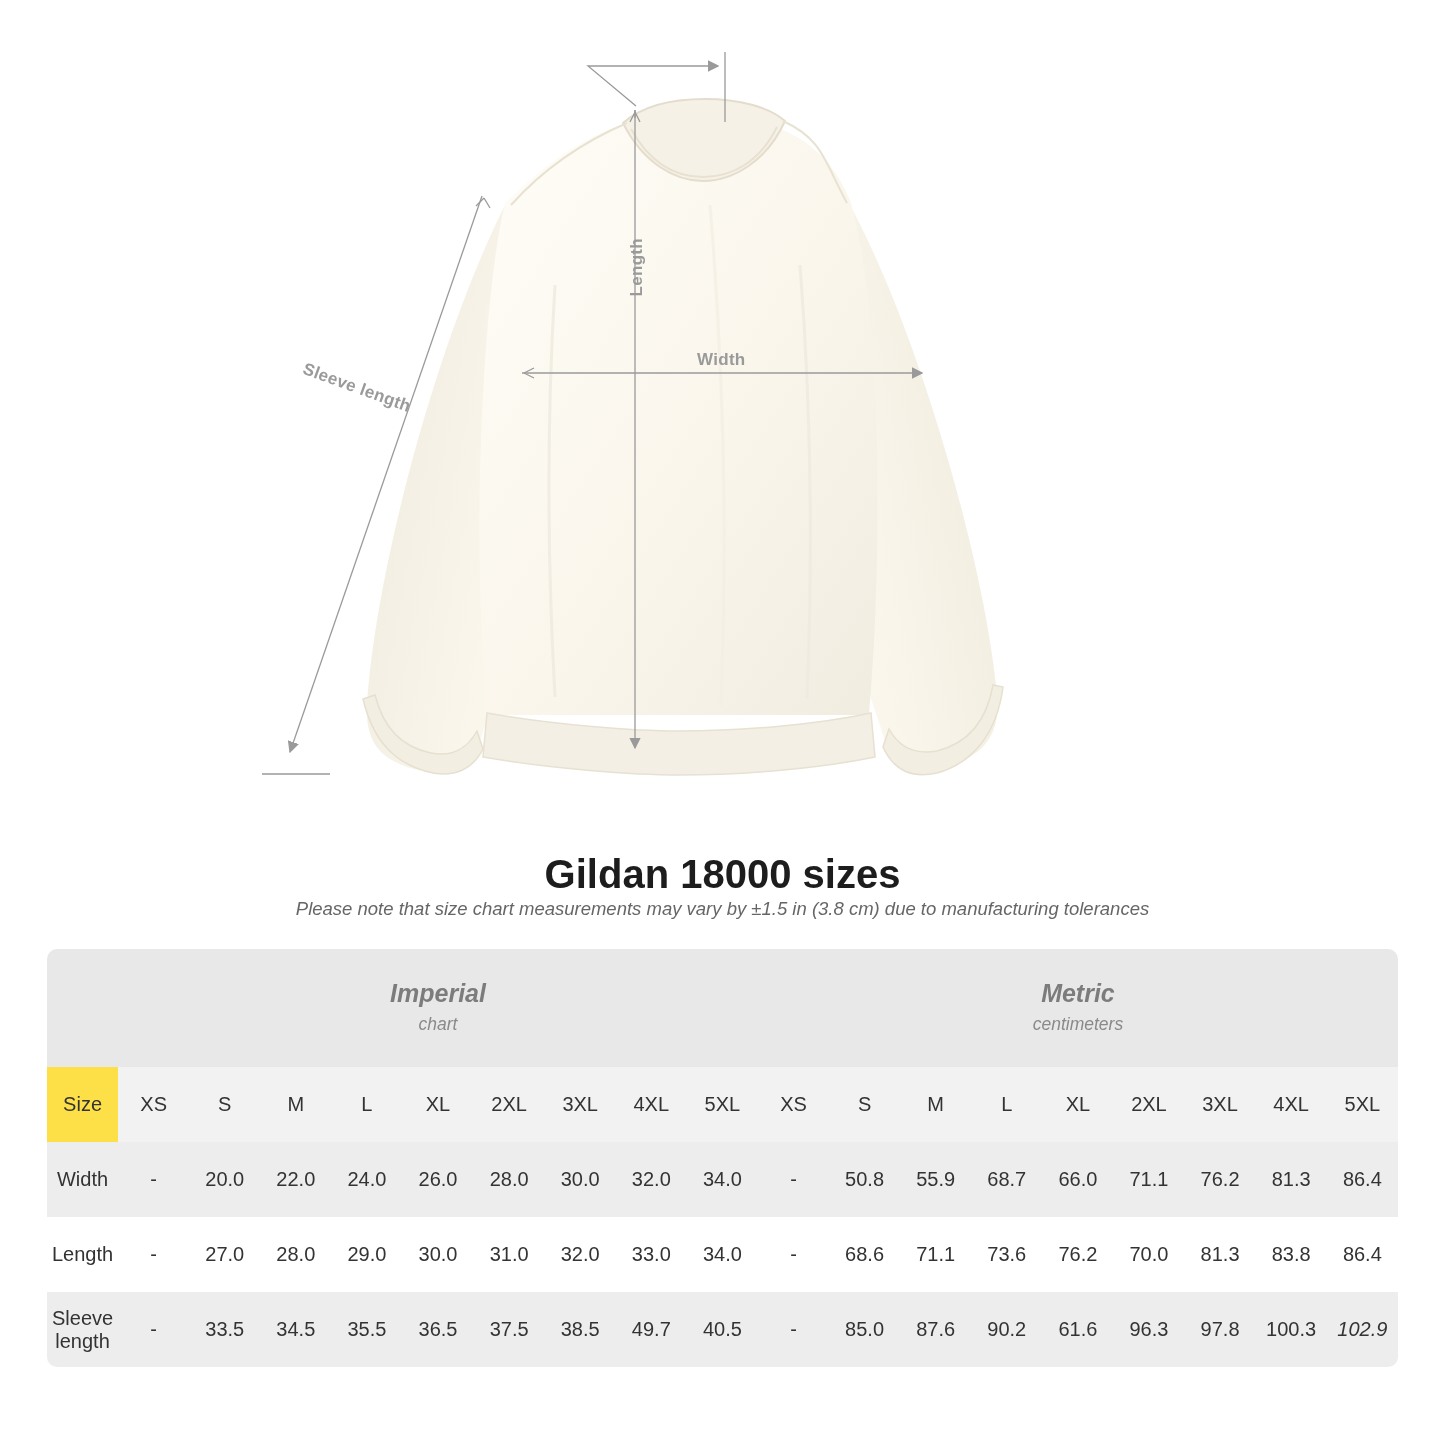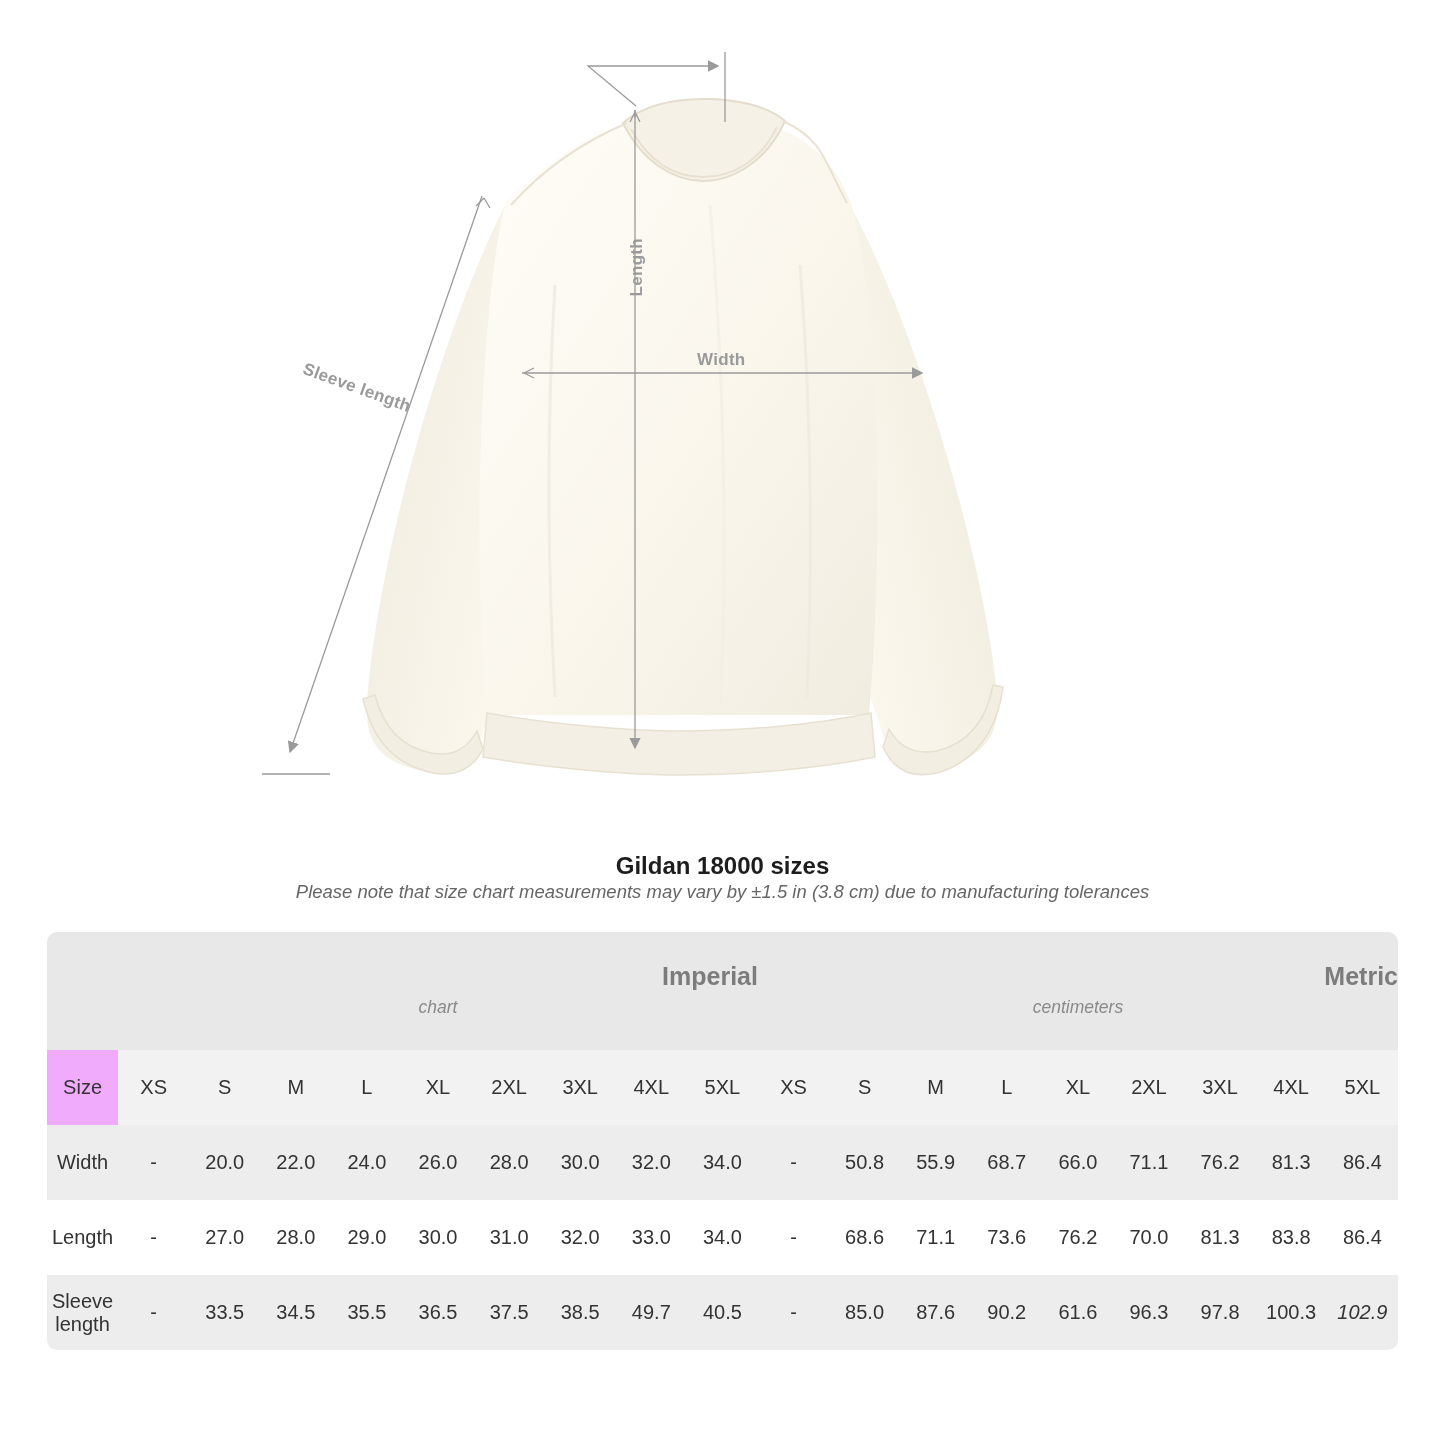--- a/index.html
+++ b/index.html
@@ -65,21 +65,21 @@
     left: 300px;
     top: 378px;
     transform: rotate(-70deg);
     transform-origin: left top;
     writing-mode: vertical-rl;
   }
 
   
   .title {
     text-align: center;
-    font-size: 24px;
+    font-size: 40px;
     font-weight: bold;
     color: #1d1d1d;
     margin-top: 22px;
   }
   .subtitle {
     text-align: center;
     font-size: 18.5px;
     font-style: italic;
     color: #666666;
     margin-top: 1px;
@@ -102,24 +102,24 @@
     padding: 0;
     height: 75px;
     vertical-align: middle;
   }
   .unit-head {
     background: #e8e8e8;
     height: 118px;
   }
   .unit-head .unit-name {
     font-size: 25px;
+    font-style: italic;
     font-weight: bold;
     color: #7c7c7c;
     line-height: 1.25;
-    text-align: right;
   }
   .unit-head .unit-sub {
     font-size: 17.5px;
     font-style: italic;
     color: #8a8a8a;
     line-height: 1.6;
   }
   .row-head {
     background: #f2f2f2;
   }
@@ -128,21 +128,21 @@
     font-size: 20px;
     font-weight: normal;
   }
   .rowlabel {
     font-weight: bold;
     font-size: 20px;
     color: #3a3a3a;
   }
   tr.band-light td { background: #ffffff; }
   tr.band-grey td { background: #ededed; }
-  tr.row-head td.rowlabel { background: #f0abfc; }
+  tr.row-head td.rowlabel { background: #fde047; }
   td.first-col { width: 175px; }
   td.data-col { width: 65px; }
   .corner-tl { border-top-left-radius: 10px; }
   .corner-tr { border-top-right-radius: 10px; }
   .corner-bl { border-bottom-left-radius: 10px; }
   .corner-br { border-bottom-right-radius: 10px; font-style: italic; }
 </style>
 </head>
 <body>
 

